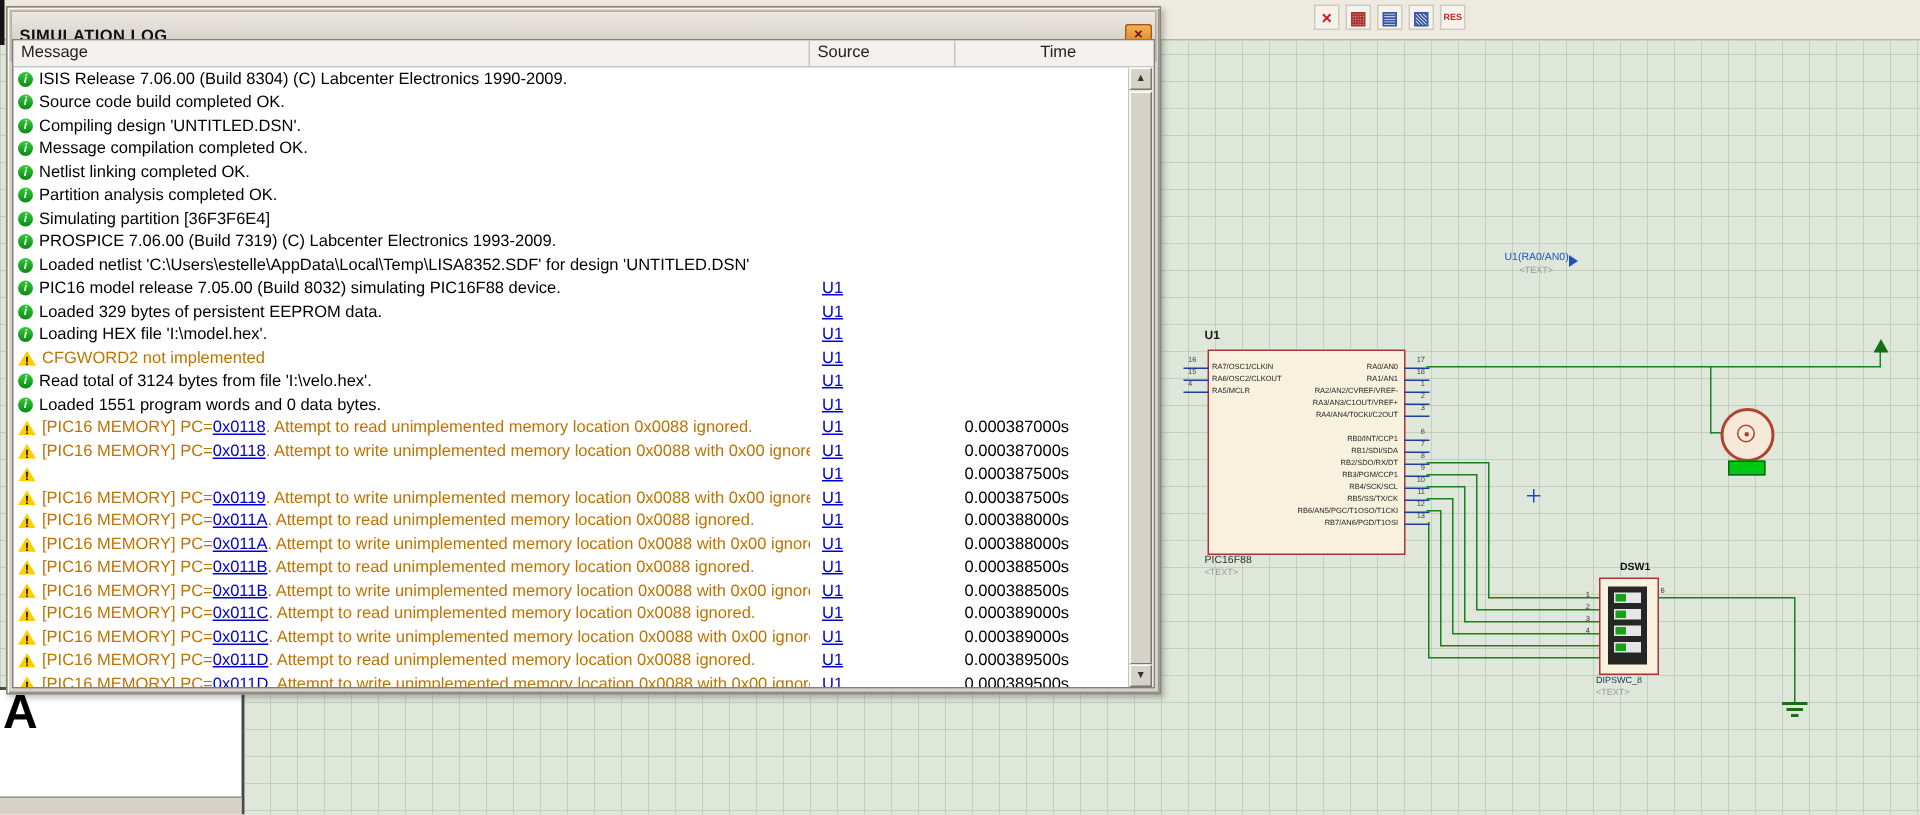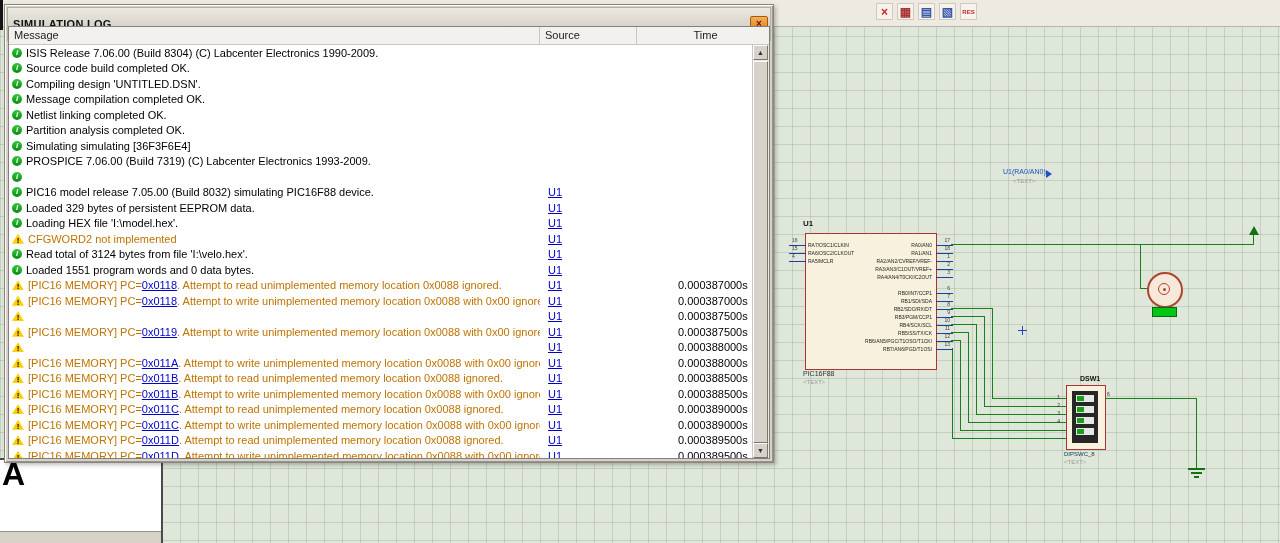--- a/index.html
+++ b/index.html
@@ -94,21 +94,21 @@
     display:flex;flex-direction:column;}
   .lheader{height:17px;background:#f2f1ed;border-bottom:1px solid #c6c6c6;display:flex;flex:none;
     font-size:11px;color:#222;}
   .lheader>div{padding:2px 0 0 5px;border-right:1px solid #c6c6c6;box-sizing:border-box;}
   .h-msg{width:531px;} .h-src{width:97px;} .h-time{flex:1;border-right:none!important;text-align:center;}
   .lbody{flex:1;display:flex;min-height:0;}
   .rows{flex:1;overflow:hidden;}
   .lrow{height:15.5px;display:flex;font-size:11px;align-items:center;white-space:nowrap;}
   .c-msg{width:531px;display:flex;align-items:center;overflow:hidden;flex:none;padding-left:3px;box-sizing:border-box;}
   .c-src{width:97px;flex:none;padding-left:8px;box-sizing:border-box;}
-  .c-time{flex:1;padding-left:6px;color:#000;overflow:hidden;margin-left:35px;}
+  .c-time{flex:1;padding-left:6px;color:#000;overflow:hidden;}
   .icn{flex:none;margin-right:4px;display:inline-block;text-align:center;}
   .icn.info{width:10px;height:10px;border-radius:50%;background:linear-gradient(#35c93c,#0a8a12);
     color:#fff;font-size:8px;font-weight:bold;font-style:italic;line-height:10px;}
   .icn.warning{width:12px;height:10px;background:#ffce00;clip-path:polygon(50% 0,100% 100%,0 100%);
     color:#000;font-size:8px;font-weight:bold;line-height:13px;}
   .msg-text{color:#000;overflow:hidden;}
   .warn-text{color:#bf7300;overflow:hidden;}
   .lnk{color:#0000cc;text-decoration:underline;}
   
   .vscroll{width:16px;flex:none;background:#ece9e2;border-left:1px solid #c6c6c6;position:relative;}
@@ -366,36 +366,37 @@
               <div class="c-msg">
                 <span class="icn info">i</span>
                 <span class="msg-text">Partition analysis completed OK.</span>
               </div>
               <div class="c-src"></div>
               <div class="c-time"></div>
             </div>
             <div class="lrow">
               <div class="c-msg">
                 <span class="icn info">i</span>
-                <span class="msg-text">Simulating simulating [36F3F6E4]</span>
+                <span class="msg-text">Simulating partition [36F3F6E4]</span>
               </div>
               <div class="c-src"></div>
               <div class="c-time"></div>
             </div>
             <div class="lrow">
               <div class="c-msg">
                 <span class="icn info">i</span>
                 <span class="msg-text">PROSPICE 7.06.00 (Build 7319) (C) Labcenter Electronics 1993-2009.</span>
               </div>
               <div class="c-src"></div>
               <div class="c-time"></div>
             </div>
             <div class="lrow">
               <div class="c-msg">
                 <span class="icn info">i</span>
+                <span class="msg-text">Loaded netlist 'C:\Users\estelle\AppData\Local\Temp\LISA8352.SDF' for design 'UNTITLED.DSN'</span>
               </div>
               <div class="c-src"></div>
               <div class="c-time"></div>
             </div>
             <div class="lrow">
               <div class="c-msg">
                 <span class="icn info">i</span>
                 <span class="msg-text">PIC16 model release 7.05.00 (Build 8032) simulating PIC16F88 device.</span>
               </div>
               <div class="c-src"><span class="lnk">U1</span></div>
@@ -468,20 +469,21 @@
               <div class="c-msg">
                 <span class="icn warning">!</span>
                 <span class="warn-text"><span>[PIC16 MEMORY] PC=</span><span class="lnk">0x0119</span><span>. Attempt to write unimplemented memory location 0x0088 with 0x00 ignored.</span></span>
               </div>
               <div class="c-src"><span class="lnk">U1</span></div>
               <div class="c-time">0.000387500s</div>
             </div>
             <div class="lrow">
               <div class="c-msg">
                 <span class="icn warning">!</span>
+                <span class="warn-text"><span>[PIC16 MEMORY] PC=</span><span class="lnk">0x011A</span><span>. Attempt to read unimplemented memory location 0x0088 ignored.</span></span>
               </div>
               <div class="c-src"><span class="lnk">U1</span></div>
               <div class="c-time">0.000388000s</div>
             </div>
             <div class="lrow">
               <div class="c-msg">
                 <span class="icn warning">!</span>
                 <span class="warn-text"><span>[PIC16 MEMORY] PC=</span><span class="lnk">0x011A</span><span>. Attempt to write unimplemented memory location 0x0088 with 0x00 ignored.</span></span>
               </div>
               <div class="c-src"><span class="lnk">U1</span></div>

